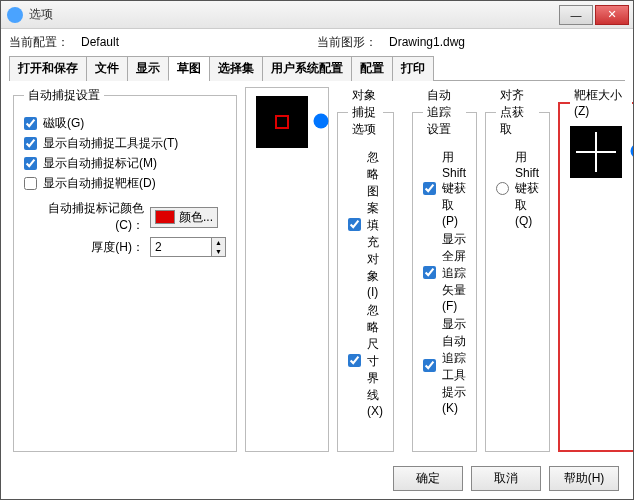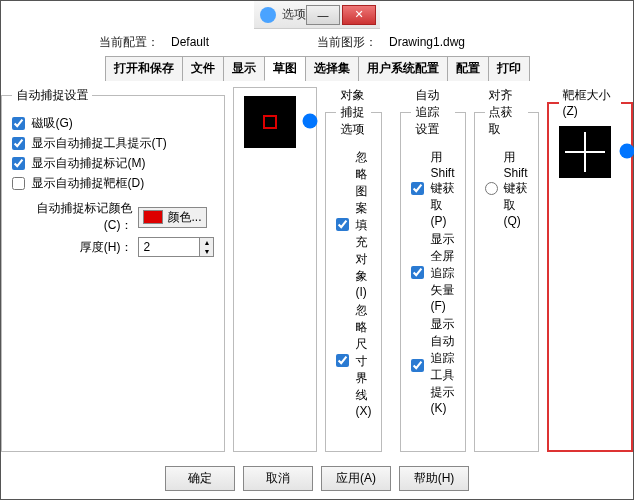--- a/index.html
+++ b/index.html
@@ -1,17 +1,17 @@
 <!DOCTYPE html>
 <html><head>
 <meta charset="utf-8">
 <style>
 * { box-sizing: border-box; margin: 0; padding: 0; font-family: "Microsoft YaHei", "SimSun", sans-serif; font-size: 12px; }
 body { background: #666; width: 634px; height: 500px; overflow: hidden; }
-.window { width: 634px; height: 500px; background: #fff; border: 1px solid #555; display: flex; flex-direction: column; align-items: center; }
+.window { width: 634px; height: 500px; background: #fff; border: 1px solid #555; display: flex; flex-direction: column; }
 .titlebar { height: 28px; background: linear-gradient(#f7f7f7,#e6e6e6); display: flex; align-items: center; border-bottom: 1px solid #ccc; position: relative; }
 .titlebar .icon { width: 16px; height: 16px; margin: 0 6px; background: #4aa3ff; border-radius: 50%; display: inline-block; }
 .titlebar .title { flex: 1; color: #333; }
 .titlebar .controls { display: flex; gap: 2px; margin-right: 4px; }
 .titlebar .btn { width: 34px; height: 20px; border: 1px solid #888; background: linear-gradient(#f0f0f0,#d8d8d8); display: flex; align-items: center; justify-content: center; font-size: 11px; cursor: pointer; }
 .titlebar .btn.close { background: linear-gradient(#e77,#c33); color: #fff; border-color: #a22; }
 .toprow { display: flex; padding: 4px 8px 2px; }
 .toprow > div { flex: 1; display: flex; align-items: center; gap: 8px; }
 .toprow label { color: #222; }
 .toprow .val { padding: 2px 4px; min-width: 150px; }
@@ -177,16 +177,15 @@
             <div class="slider"><input type="range" min="0" max="100" value="12" style=""></div>
           </div>
         </fieldset>
       </div>
     </div>
   </div>
 
   <div class="footer">
     <button>确定</button>
     <button>取消</button>
-    <button>应用(A)</button>
     <button>帮助(H)</button>
   </div>
 </div>
 
 </body></html>

